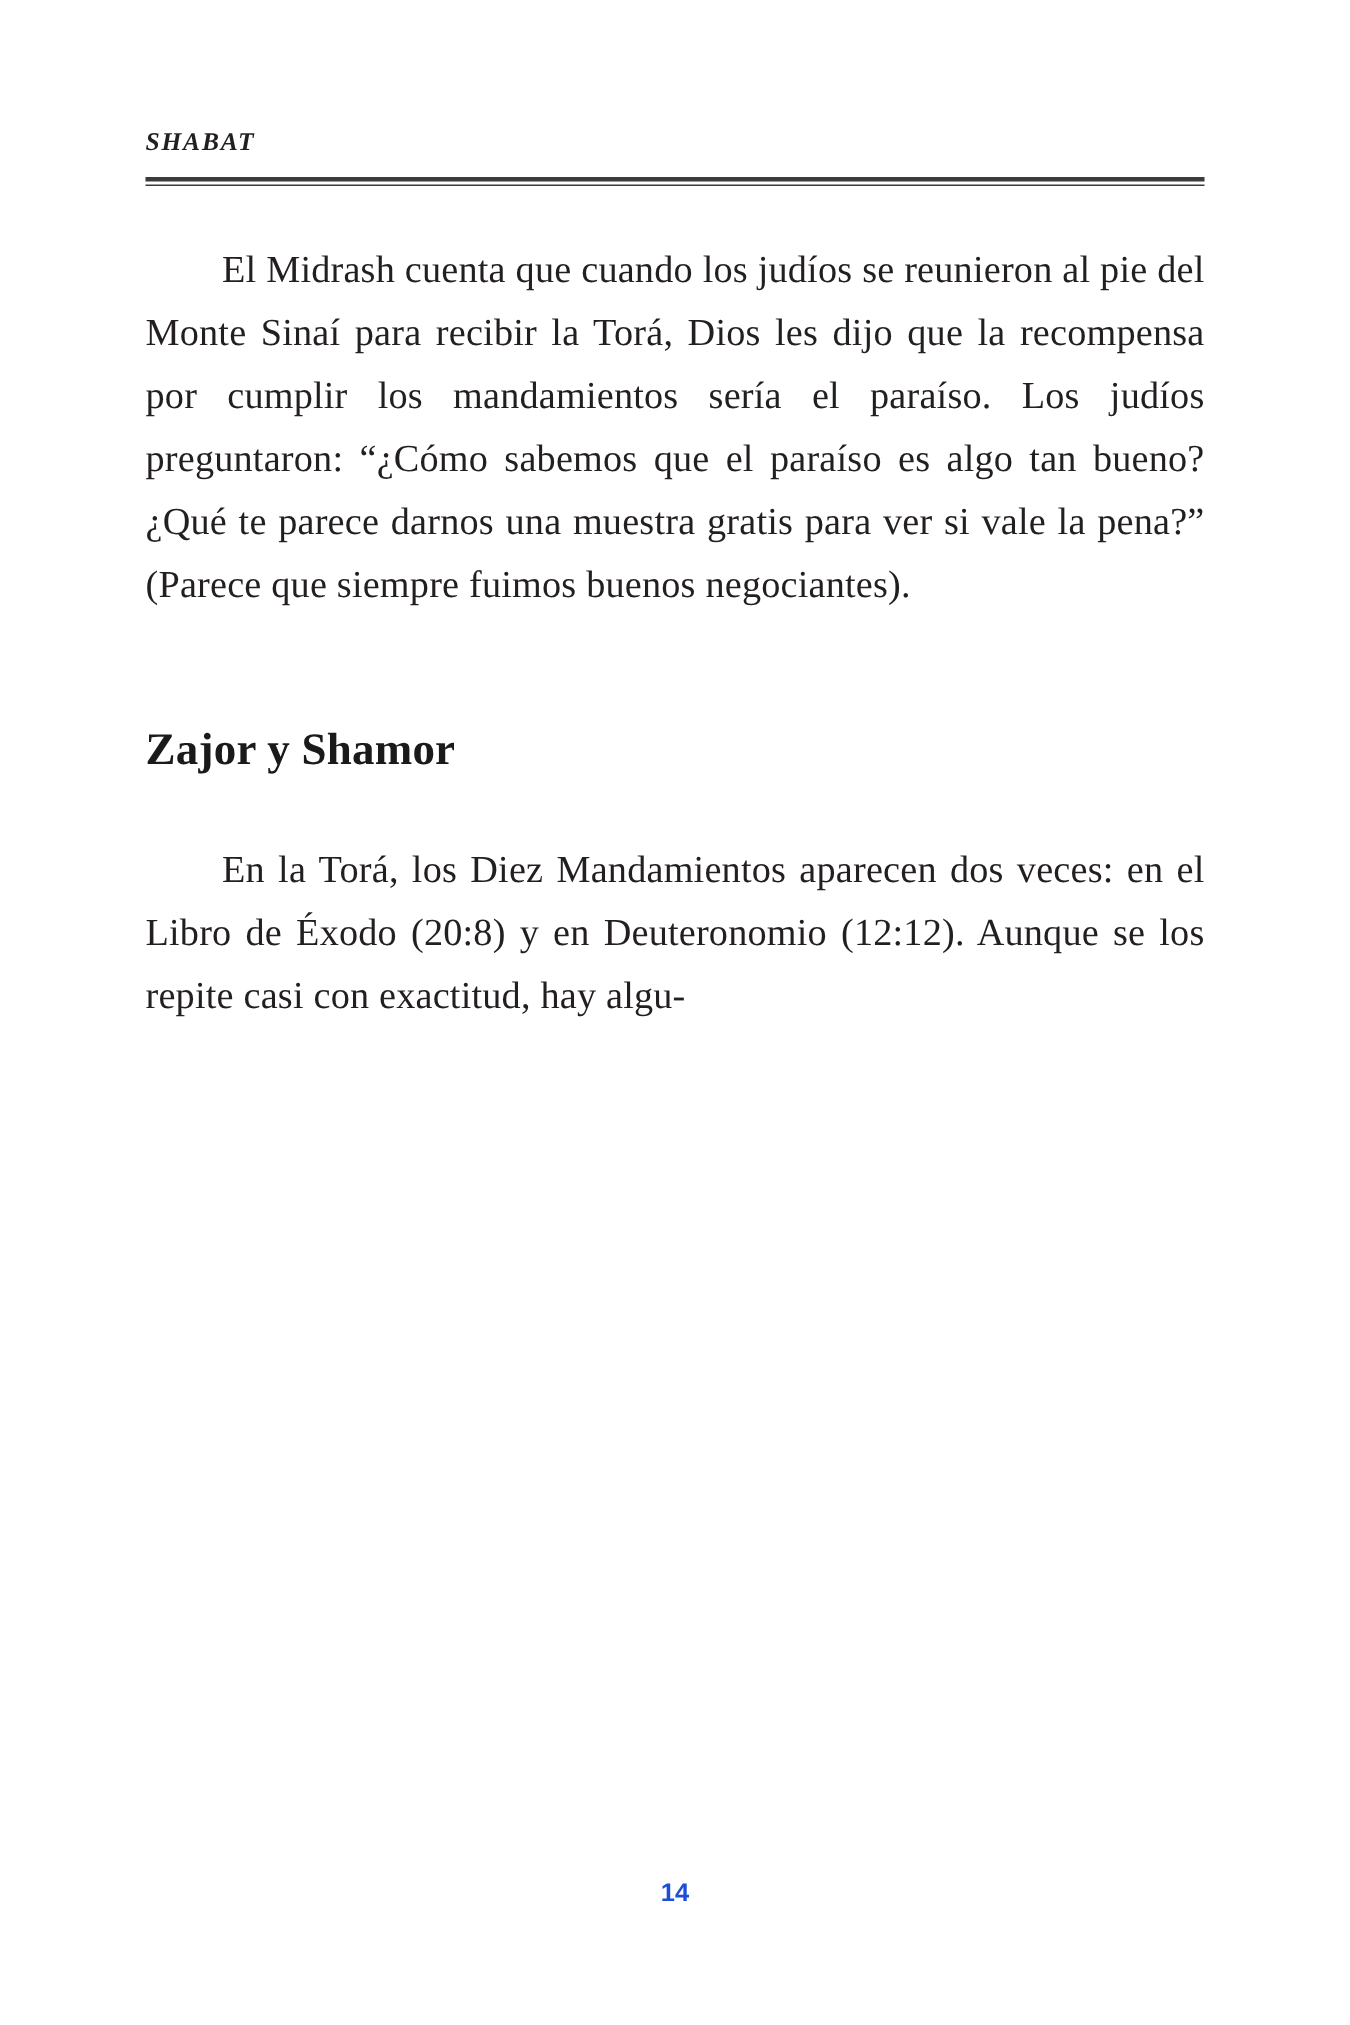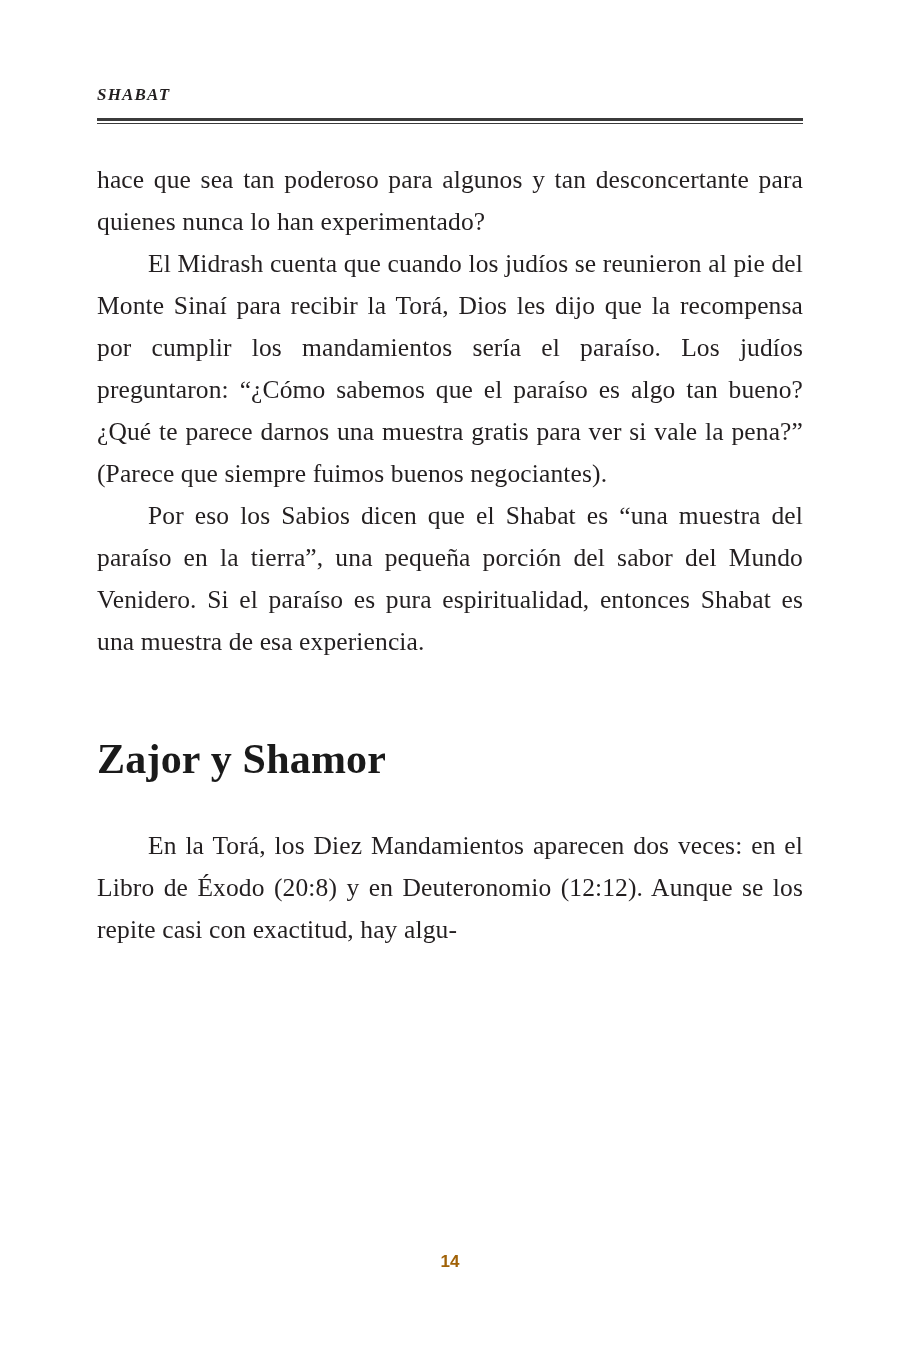--- a/index.html
+++ b/index.html
@@ -55,55 +55,53 @@
   }
   .body-text p {
     margin: 0;
   }
   .body-text p.indent {
     text-indent: 2.0em;
   }
   .section-title {
     font-family: "Liberation Serif", serif;
     font-weight: bold;
-    font-size: 42px;
+    font-size: 30px;
     color: #1a1a1a;
     margin-top: 72px;
     margin-bottom: 4px;
     letter-spacing: 0.005em;
   }
   .after-title {
     margin-top: 42px;
   }
   .folio {
     position: absolute;
     left: 0;
     top: 1252px;
     width: 900px;
     text-align: center;
     font-family: "Liberation Sans", sans-serif;
     font-weight: bold;
     font-size: 17px;
-    color: #a16207;
+    color: #1d4ed8;
   }
 </style>
 </head>
 <body>
 
 <div class="page">
   <div class="content">
 
     <div class="running-head">SHABAT</div>
 
     <div class="head-rule"></div>
 
     <div class="body-text">
-      <p>hace que sea tan poderoso para algunos y tan desconcertante para quienes nunca lo han experimentado?</p>
       <p class="indent">El Midrash cuenta que cuando los judíos se reunieron al pie del Monte Sinaí para recibir la Torá, Dios les dijo que la recompensa por cumplir los mandamientos sería el paraíso. Los judíos preguntaron: “¿Cómo sabemos que el paraíso es algo tan bueno? ¿Qué te parece darnos una muestra gratis para ver si vale la pena?” (Parece que siempre fuimos buenos negociantes).</p>
-      <p class="indent">Por eso los Sabios dicen que el Shabat es “una muestra del paraíso en la tierra”, una pequeña porción del sabor del Mundo Venidero. Si el paraíso es pura espiritualidad, entonces Shabat es una muestra de esa experiencia.</p>
     </div>
 
     <h2 class="section-title">Zajor y Shamor</h2>
 
     <div class="body-text after-title">
       <p class="indent">En la Torá, los Diez Mandamientos aparecen dos veces: en el Libro de Éxodo (20:8) y en Deuteronomio (12:12). Aunque se los repite casi con exactitud, hay algu-</p>
     </div>
 
   </div>
 

